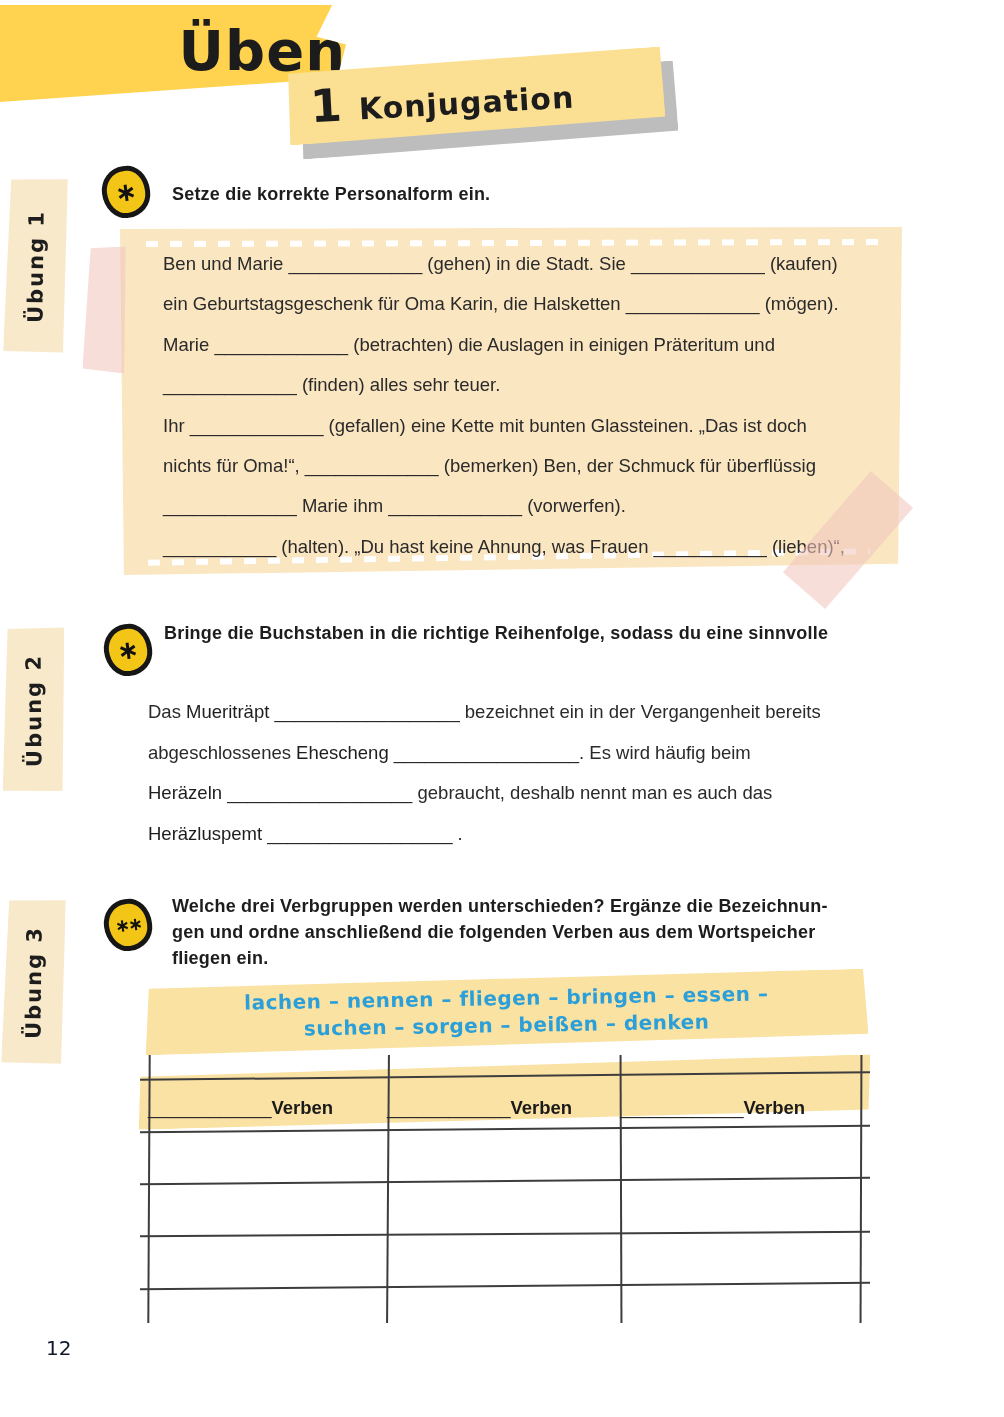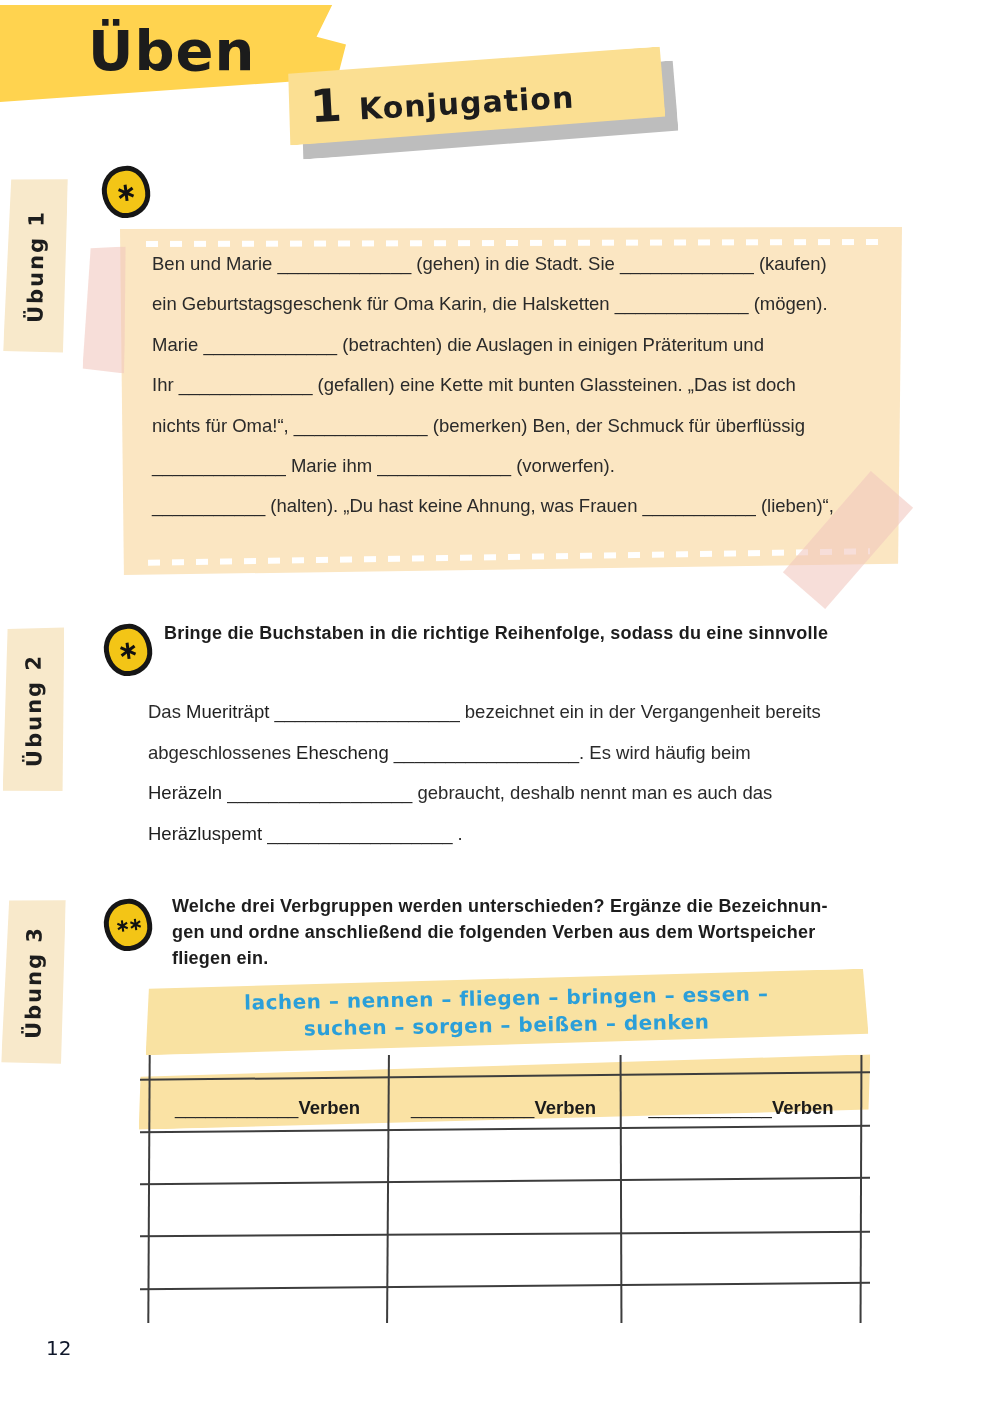--- a/index.html
+++ b/index.html
@@ -10,21 +10,21 @@
   }
 
   
   .banner-title {
     position:absolute; left:0; top:5px; width:346px; height:99px;
     background:#FFD34F;
     clip-path:polygon(0 0, 96% 0, 91.5% 32%, 100% 40%, 97.5% 74%, 0 98%);
   }
   .banner-title h1 {
     margin:0; padding-left:88px; font-family:"DejaVu Sans", sans-serif;
-    font-weight:bold; font-size:56px; line-height:92px; color:#1c1c1c; letter-spacing:1px;
+    font-weight:bold; font-size:56px; line-height:92px; color:#1c1c1c; letter-spacing:1px;text-align:right;
   }
   .banner-chap-shadow {
     position:absolute; left:299px; top:71px; width:378px; height:78px;
     background:#BDBDBD; transform:rotate(-3.2deg);
     clip-path:polygon(1% 8%, 99.5% 0, 100% 90%, 0.5% 100%);
   }
   .banner-chap {
     position:absolute; left:286px; top:57px; width:378px; height:78px;
     background:#FBDF92; transform:rotate(-3.2deg);
     clip-path:polygon(1% 8%, 99.5% 0, 100% 90%, 0.5% 100%);
@@ -77,21 +77,21 @@
     position:absolute; left:120px; top:227px; width:782px; height:348px;
     background:#FBE6C2;
     clip-path:polygon(0 0.6%, 100% 0, 99.5% 96.8%, 0.5% 100%);
   }
   .dash {
     position:absolute; height:6px;
     background:repeating-linear-gradient(90deg, #ffffff 0 12px, rgba(0,0,0,0) 12px 24px);
   }
   .dash.top { left:26px; right:24px; top:13px; transform:rotate(-0.15deg); }
   .dash.bot { left:28px; right:32px; bottom:15px; transform:rotate(-0.9deg); }
-  .exbox .lines { position:absolute; left:32px; top:17px; right:16px; }
+  .exbox .lines { position:absolute; left:43px; top:17px; right:16px; }
   .fill-line {
     height:40.4px; line-height:40.4px; font-size:18.5px; color:#2a2a2a;
     white-space:nowrap;
   }
 
   
   .tape { position:absolute; background:rgba(242,199,190,0.58); z-index:6; }
   .tape1 {
     left:84px; top:246px; width:42px; height:127px; transform:rotate(1.5deg);
     clip-path:polygon(12% 2%, 95% 0, 100% 100%, 0 97%);
@@ -119,21 +119,21 @@
   .vtable { position:absolute; left:148px; top:1055px; width:714px; height:268px; }
   .vtable .band {
     position:absolute; left:-10px; top:7px; width:733px; height:60px;
     background:#FAE2A4; transform:rotate(-1.2deg);
     clip-path:polygon(0.4% 12%, 100% 0, 99.6% 92%, 0 100%);
   }
   .hl { position:absolute; left:-8px; width:730px; height:1.7px; background:#3d3d3d; }
   .vl { position:absolute; top:0; width:1.7px; height:268px; background:#3d3d3d; }
   .hcells { position:absolute; left:0; top:28px; width:714px; display:flex; }
   .hcell {
-    height:36px; display:flex; align-items:flex-end; justify-content:center;
+    height:36px; display:flex; align-items:flex-end; 
     font-size:18.5px; color:#2a2a2a; white-space:nowrap;
   }
   .hcell .lab { font-weight:bold; color:#1b1b1b; }
 
   
   .pagenum {
     position:absolute; left:46px; top:1336px; font-family:"DejaVu Sans", sans-serif;
     font-size:20px; color:#0f172a;
   }
 </style>
@@ -155,28 +155,30 @@
     <span>Übung 1</span>
   </div>
   <div class="tab tab2">
     <span>Übung 2</span>
   </div>
   <div class="tab tab3">
     <span>Übung 3</span>
   </div>
 
   <div class="badge badge1">∗</div>
+  <div class="instr instr1">Setze die korrekte Personalform ein.</div>
 
   <div class="exbox">
     <div class="dash top"></div>
     <div class="dash bot"></div>
     <div class="lines">
       <div class="fill-line">Ben und Marie _____________ (gehen) in die Stadt. Sie _____________ (kaufen)</div>
       <div class="fill-line">ein Geburtstagsgeschenk für Oma Karin, die Halsketten _____________ (mögen).</div>
       <div class="fill-line">Marie _____________ (betrachten) die Auslagen in einigen Präteritum und</div>
+      <div class="fill-line">_____________ (finden) alles sehr teuer.</div>
       <div class="fill-line">Ihr _____________ (gefallen) eine Kette mit bunten Glassteinen. „Das ist doch</div>
       <div class="fill-line">nichts für Oma!“, _____________ (bemerken) Ben, der Schmuck für überflüssig</div>
       <div class="fill-line">_____________ Marie ihm _____________ (vorwerfen).</div>
       <div class="fill-line">___________ (halten). „Du hast keine Ahnung, was Frauen ___________ (lieben)“,</div>
     </div>
   </div>
   <div class="tape tape1"></div>
   <div class="tape tape2"></div>
 
   <div class="badge badge2">∗</div>

